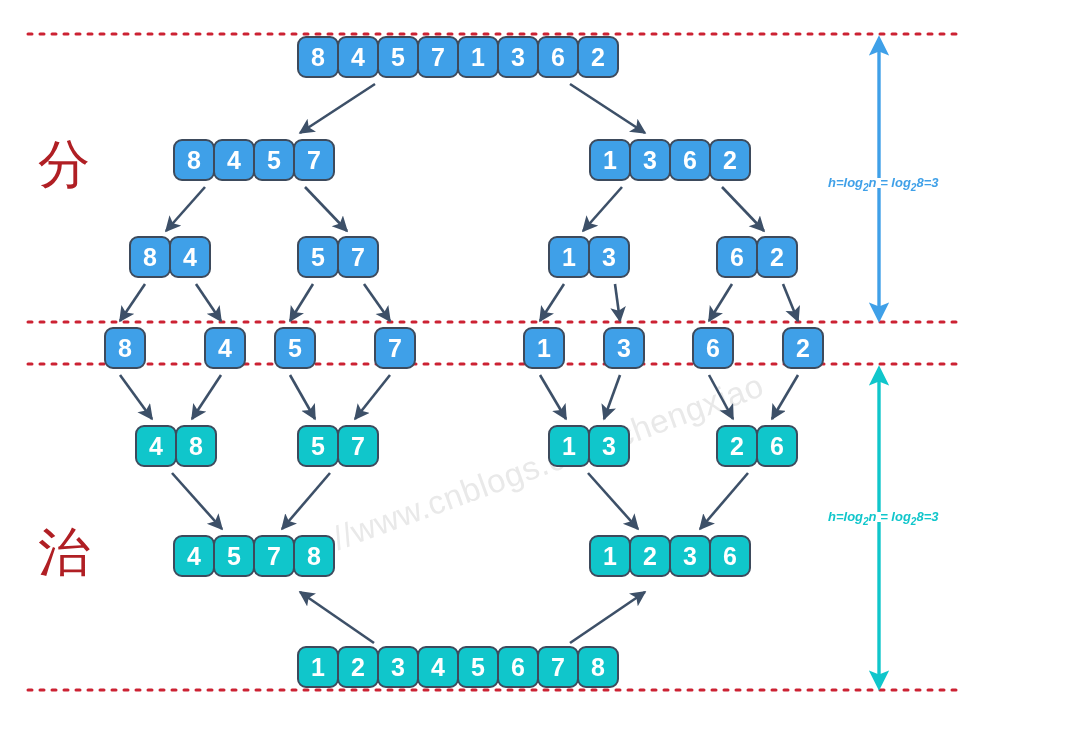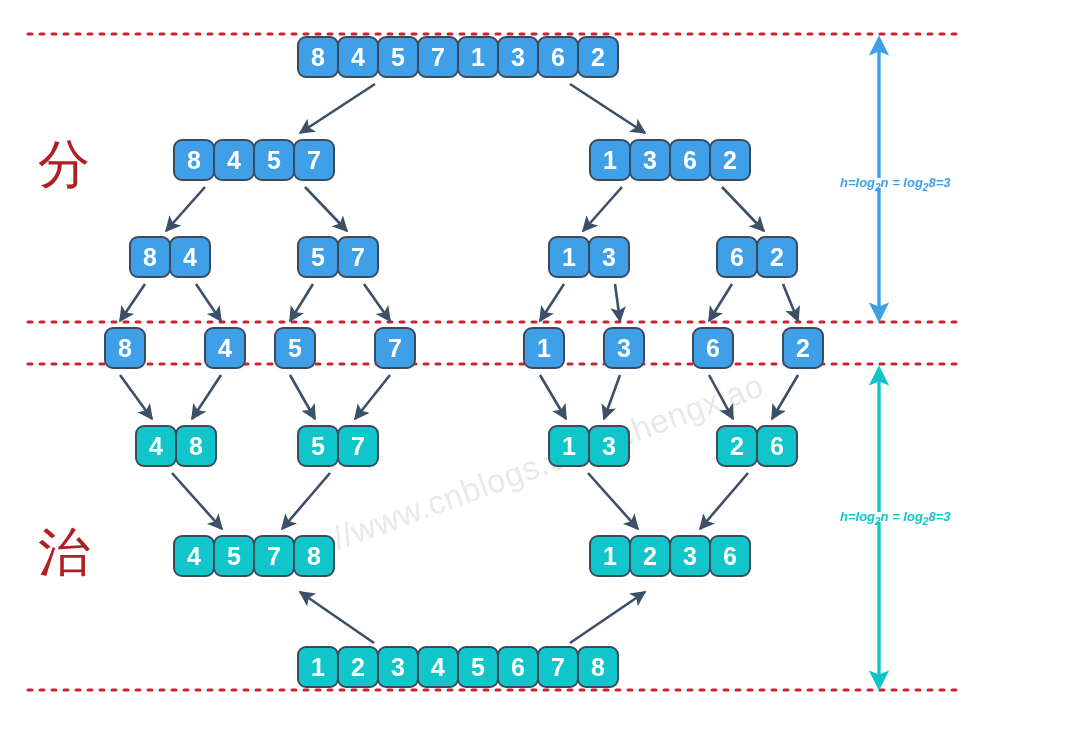--- a/index.html
+++ b/index.html
@@ -74,21 +74,20 @@
     user-select: none;
   }
   .axis-label {
     position: absolute;
     font-family: "Liberation Sans", sans-serif;
     font-size: 13px;
     font-weight: bold;
     font-style: italic;
     white-space: nowrap;
     user-select: none;
-    margin-left: 12px;
   }
   .axis-label sub {
     font-size: 10px;
   }
   .axis-label.divide-axis { color: #3fa0e8; }
   .axis-label.merge-axis { color: #10c6cb; }
 </style>
 </head>
 <body>
 

